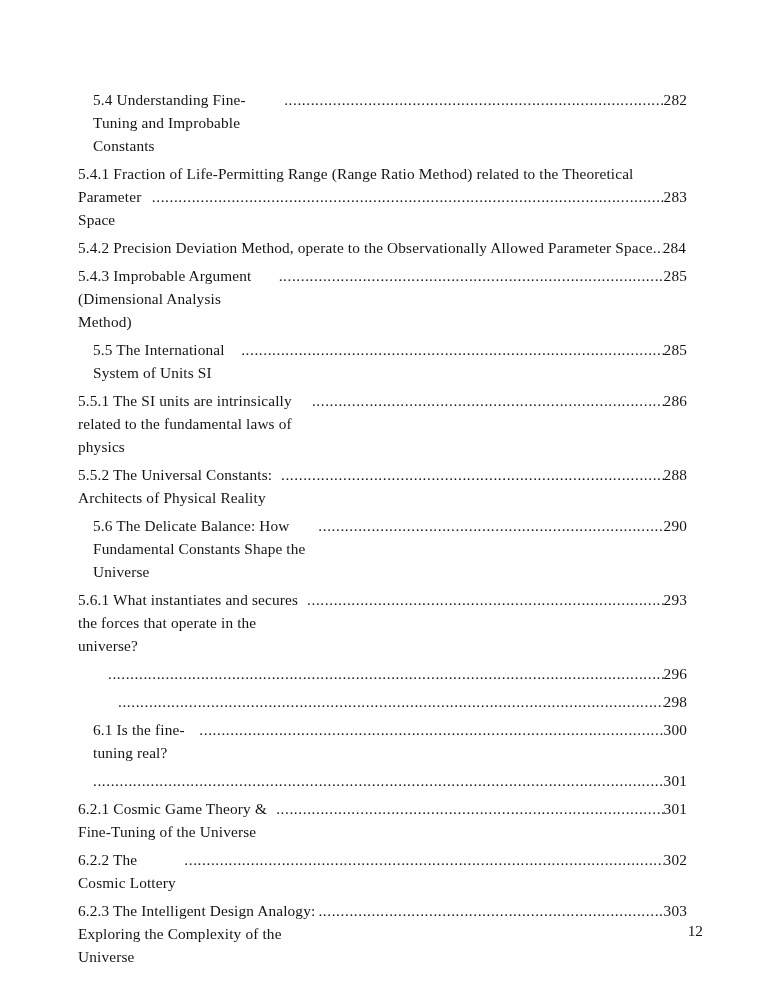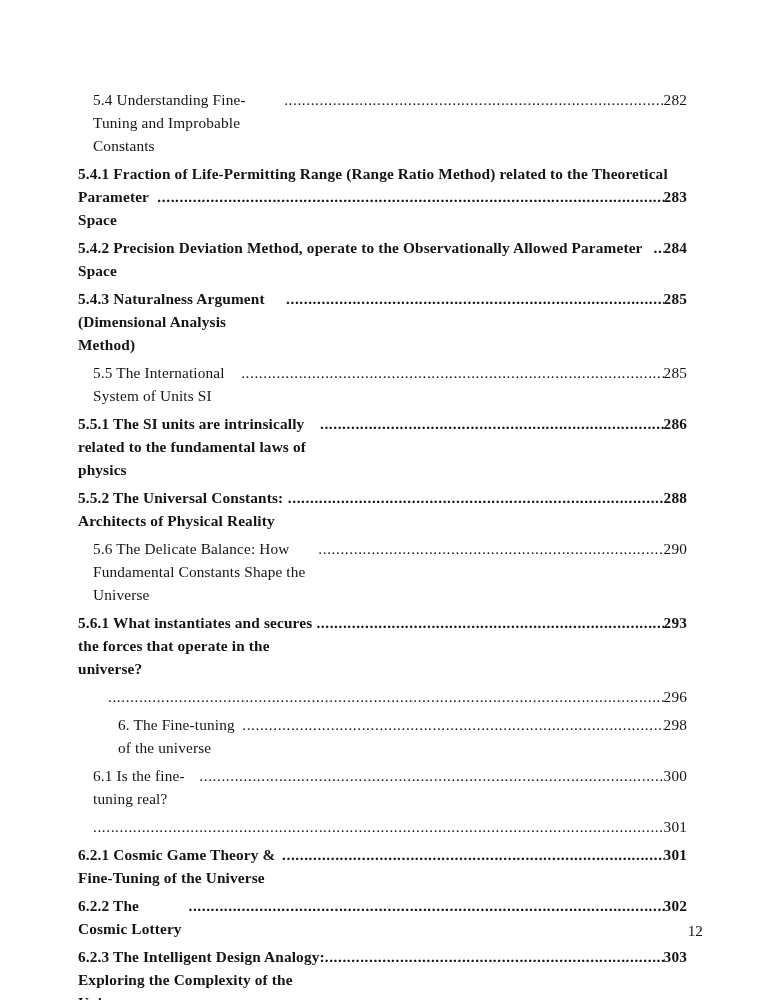--- a/index.html
+++ b/index.html
@@ -26,21 +26,21 @@
   .toc-entry {
     display: block;
     font-size: 15.3px;
     line-height: 23px;
     margin-bottom: 5px;
     color: #141414;
     text-align: left;
     letter-spacing: 0.01em;
   }
   
-  .ind-0 { padding-left: 0px; font-weight: bold; }
+  .ind-0 { padding-left: 0px; }
   .ind-1 { padding-left: 15px; }
   .ind-2 { padding-left: 30px; }
   .ind-3 { padding-left: 40px; }
 
   
   .row {
     display: flex;
     align-items: baseline;
     width: 100%;
   }
@@ -103,21 +103,21 @@
       </div>
       <div class="toc-entry ind-0">
         <div class="row">
           <span class="title">5.4.2  Precision Deviation Method, operate to the Observationally Allowed Parameter Space</span>
           <span class="leader" style="flex: 0 0 auto; max-width: 10px;"></span>
           <span class="pageno">284</span>
         </div>
       </div>
       <div class="toc-entry ind-0">
         <div class="row">
-          <span class="title">5.4.3 Naturalness Argument (Dimensional Analysis Method)</span>
+          <span class="title">5.4.3 Improbable Argument (Dimensional Analysis Method)</span>
           <span class="leader"></span>
           <span class="pageno">285</span>
         </div>
       </div>
       <div class="toc-entry ind-1">
         <div class="row">
           <span class="title">5.5 The International System of Units SI</span>
           <span class="leader"></span>
           <span class="pageno">285</span>
         </div>
@@ -151,21 +151,20 @@
         </div>
       </div>
       <div class="toc-entry ind-2">
         <div class="row">
           <span class="leader"></span>
           <span class="pageno">296</span>
         </div>
       </div>
       <div class="toc-entry ind-3">
         <div class="row">
-          <span class="title">6. The Fine-tuning of the universe</span>
           <span class="leader"></span>
           <span class="pageno">298</span>
         </div>
       </div>
       <div class="toc-entry ind-1">
         <div class="row">
           <span class="title">6.1 Is the fine-tuning real?</span>
           <span class="leader"></span>
           <span class="pageno">300</span>
         </div>

